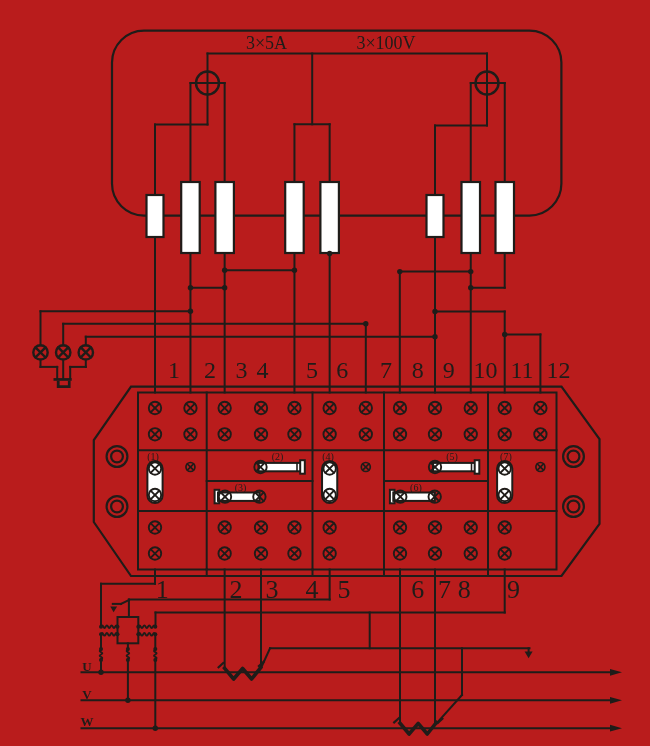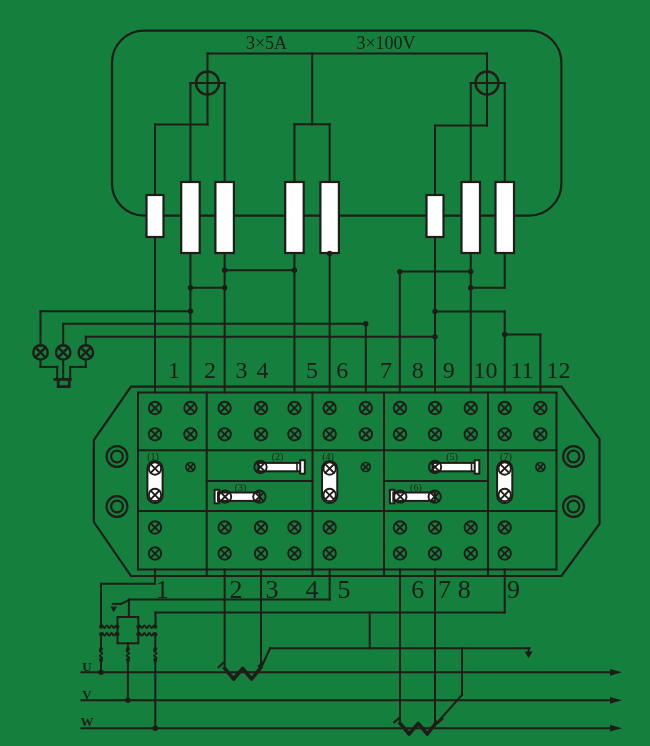--- a/index.html
+++ b/index.html
@@ -1,16 +1,16 @@
 <!DOCTYPE html>
 <html><head>
 <meta charset="utf-8">
 <style>
   html,body { margin:0; padding:0; background:#fbfaf6; }
-  #page { position:relative; width:650px; height:746px; background:#15803d; overflow:hidden; }
+  #page { position:relative; width:650px; height:746px; background:#b91c1c; overflow:hidden; }
   text { font-family:"Liberation Serif", serif; fill:#1f1c19; }
 </style>
 </head>
 <body>
 <div id="page">
 <svg width="650" height="746" viewBox="0 0 650 746" stroke="#1f1c19" stroke-linecap="square" fill="none">
 <rect x="112" y="30.6" width="449.4" height="185" rx="32" fill="none" stroke-width="2.2"></rect>
 <text x="266.5" y="49" font-size="18" text-anchor="middle" font-weight="normal" stroke="none">3×5A</text>
 <text x="386" y="49" font-size="18" text-anchor="middle" font-weight="normal" stroke="none">3×100V</text>
 <line x1="207.5" y1="53.5" x2="487" y2="53.5" stroke-width="2.0"></line>

